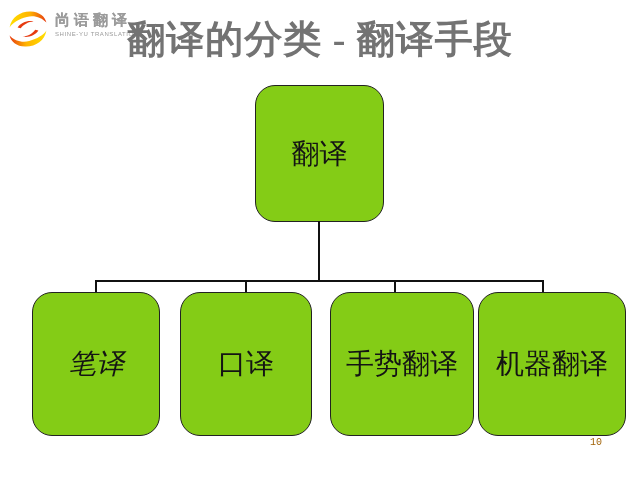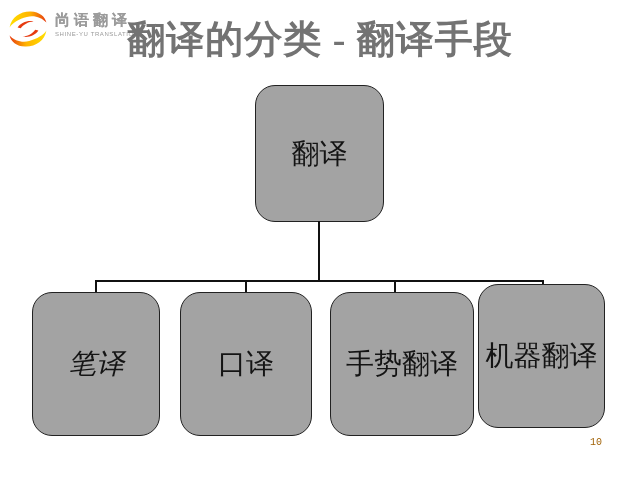--- a/index.html
+++ b/index.html
@@ -21,30 +21,30 @@
     font-size:6px;color:#9a9a9a;letter-spacing:0.6px;margin-top:2px;white-space:nowrap;
   }
   
   .title{
     position:absolute;left:0;right:0;top:18px;margin:0;
     text-align:center;font-size:38px;font-weight:bold;color:#737373;
     line-height:1.15;letter-spacing:1px;
   }
   
   .node{
-    position:absolute;background:#a3a3a3;border:1.5px solid #222222;
+    position:absolute;background:#84cc16;border:1.5px solid #222222;
     border-radius:20px;display:flex;align-items:center;justify-content:center;
     box-sizing:border-box;
   }
   .node-label{font-size:28px;color:#141414;white-space:nowrap;}
   .node-root{left:255px;top:85px;width:129px;height:137px;}
   .node-c0{left:32px; top:292px;width:128px;height:144px;font-style:italic;}
   .node-c1{left:180px;top:292px;width:132px;height:144px;text-align:right;}
   .node-c2{left:330px;top:292px;width:144px;height:144px;}
-  .node-c3{left:478px;top:284px;width:127px;height:144px;justify-content:center;}
+  .node-c3{left:478px;top:292px;width:148px;height:144px;justify-content:center;}
   .line{position:absolute;background:#111111;}
   .line-root-v {left:318px;top:221px;width:2px;height:61px;}
   .line-h      {left:95px; top:280px;width:449px;height:2px;}
   .line-stub-0 {left:95px; top:280px;width:2px;height:12px;}
   .line-stub-1 {left:245px;top:280px;width:2px;height:12px;}
   .line-stub-2 {left:394px;top:280px;width:2px;height:12px;}
   .line-stub-3 {left:542px;top:280px;width:2px;height:12px;}
   
   .page-num{
     position:absolute;left:590px;top:437px;

